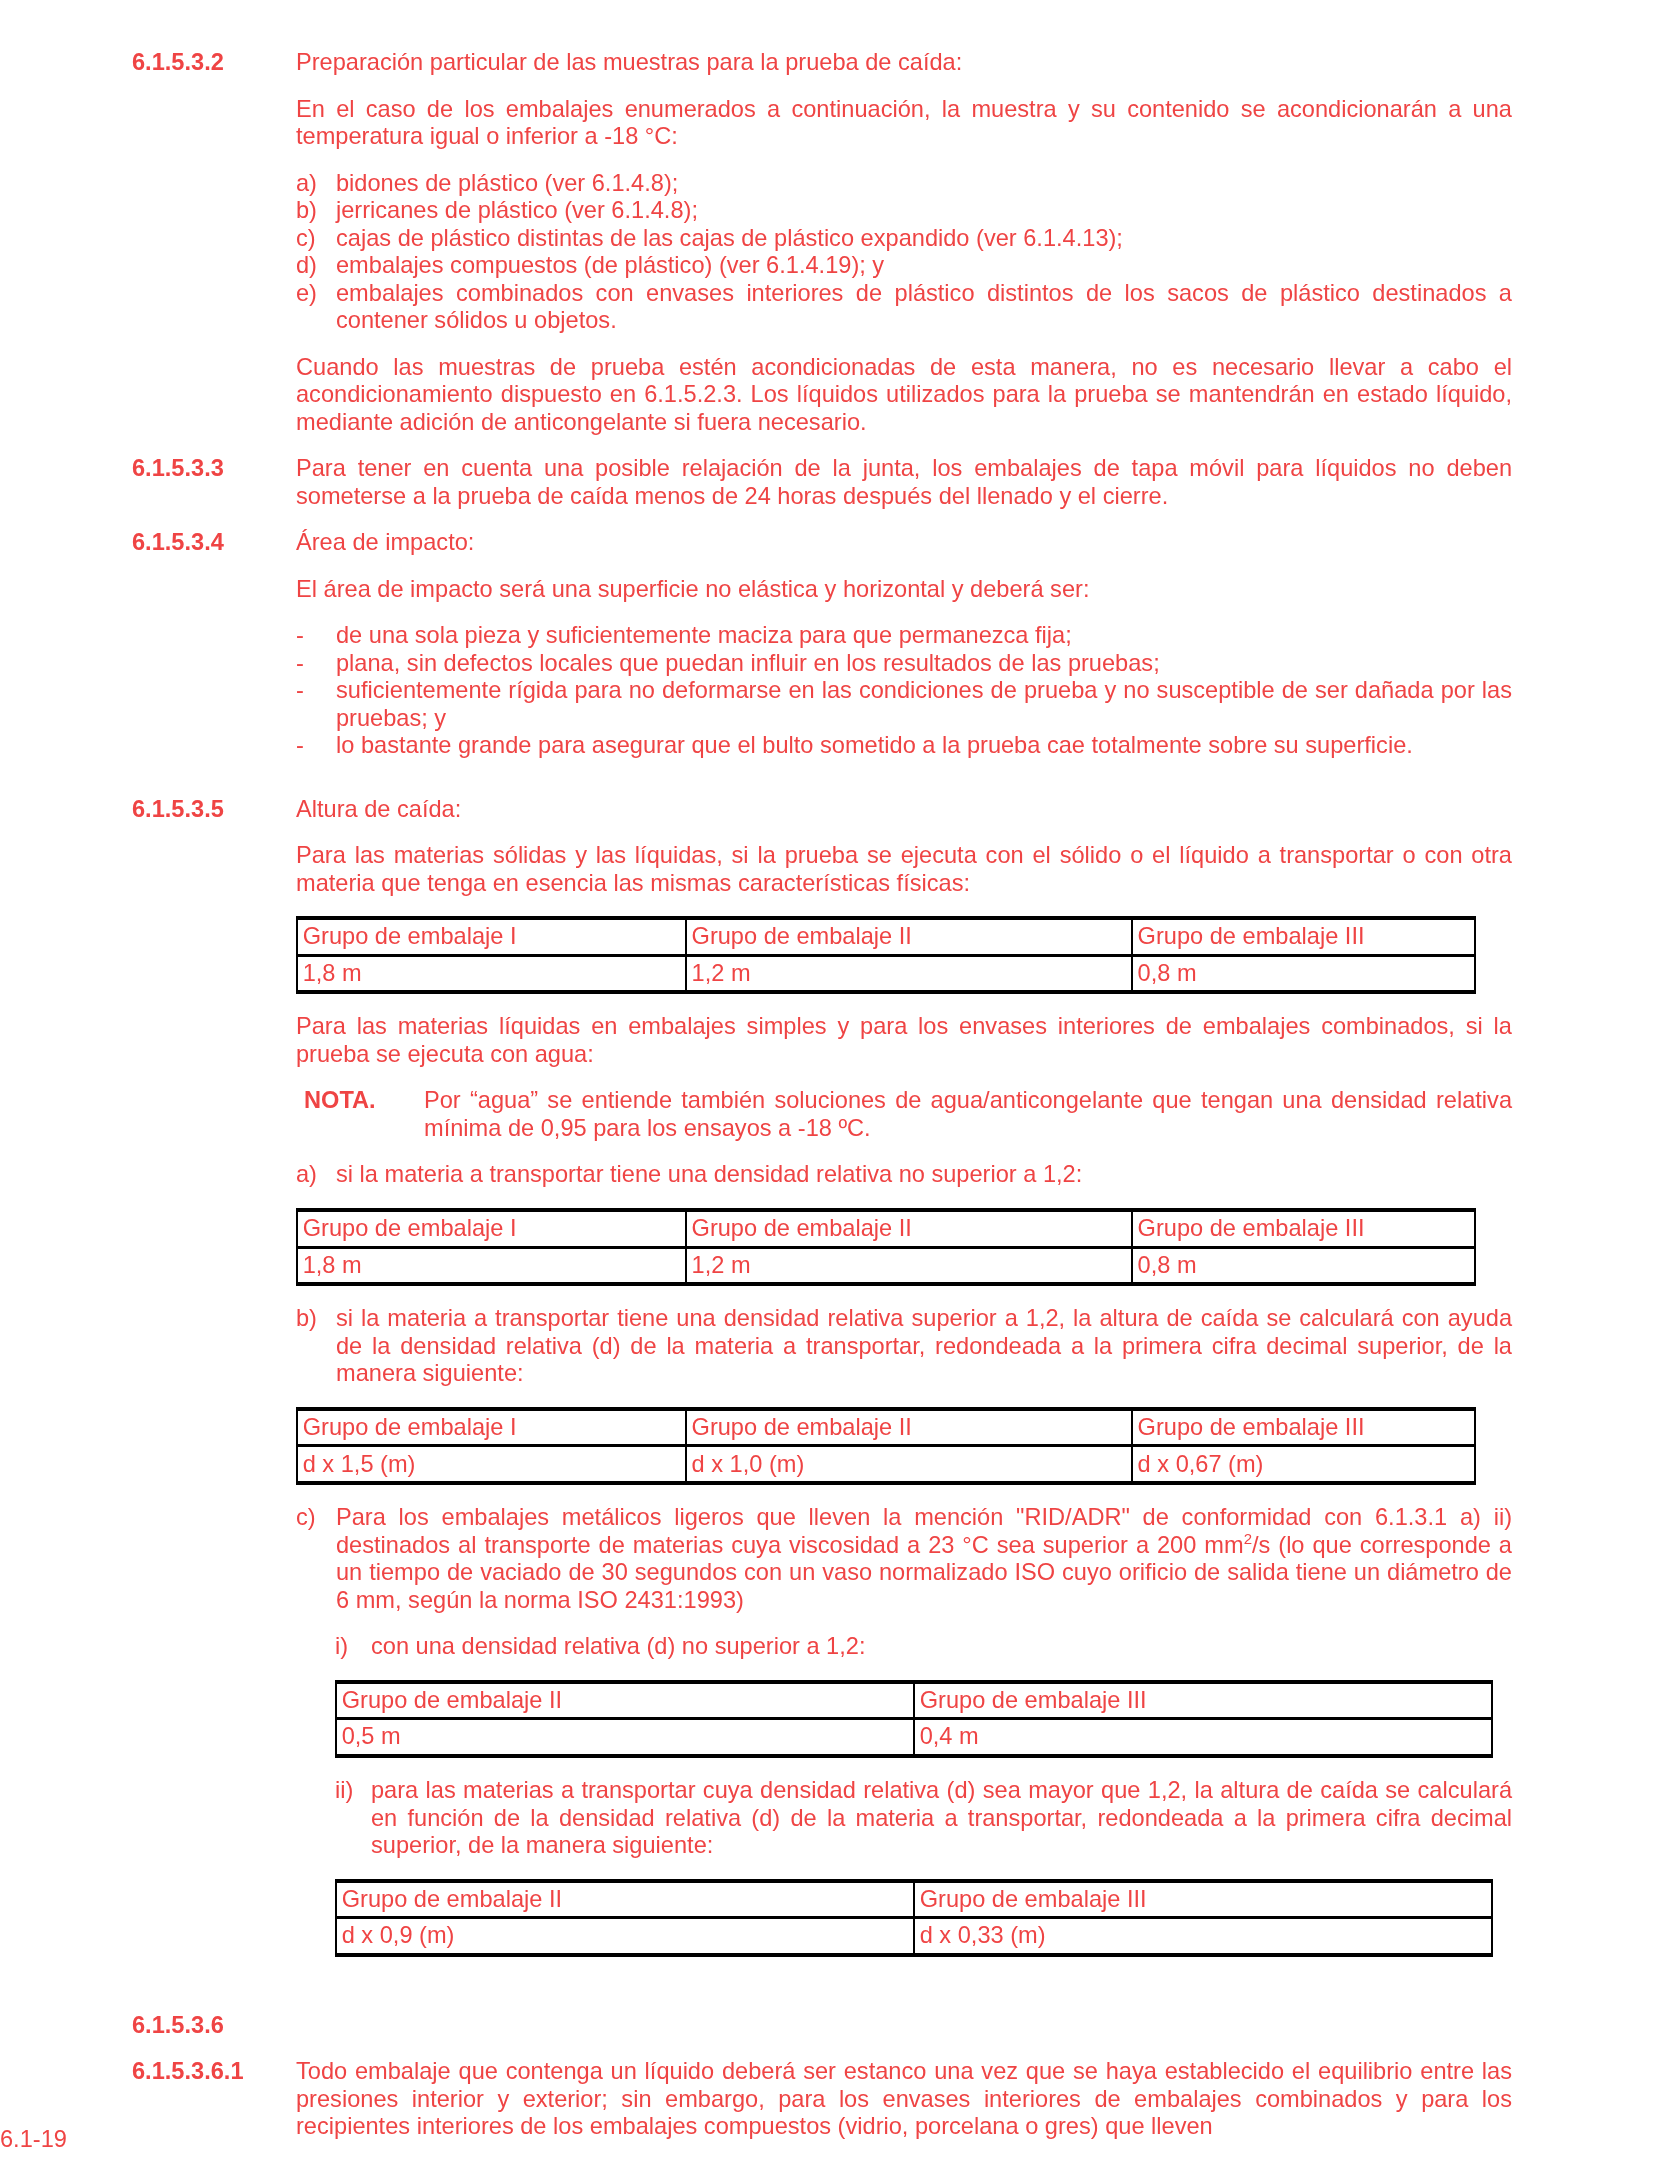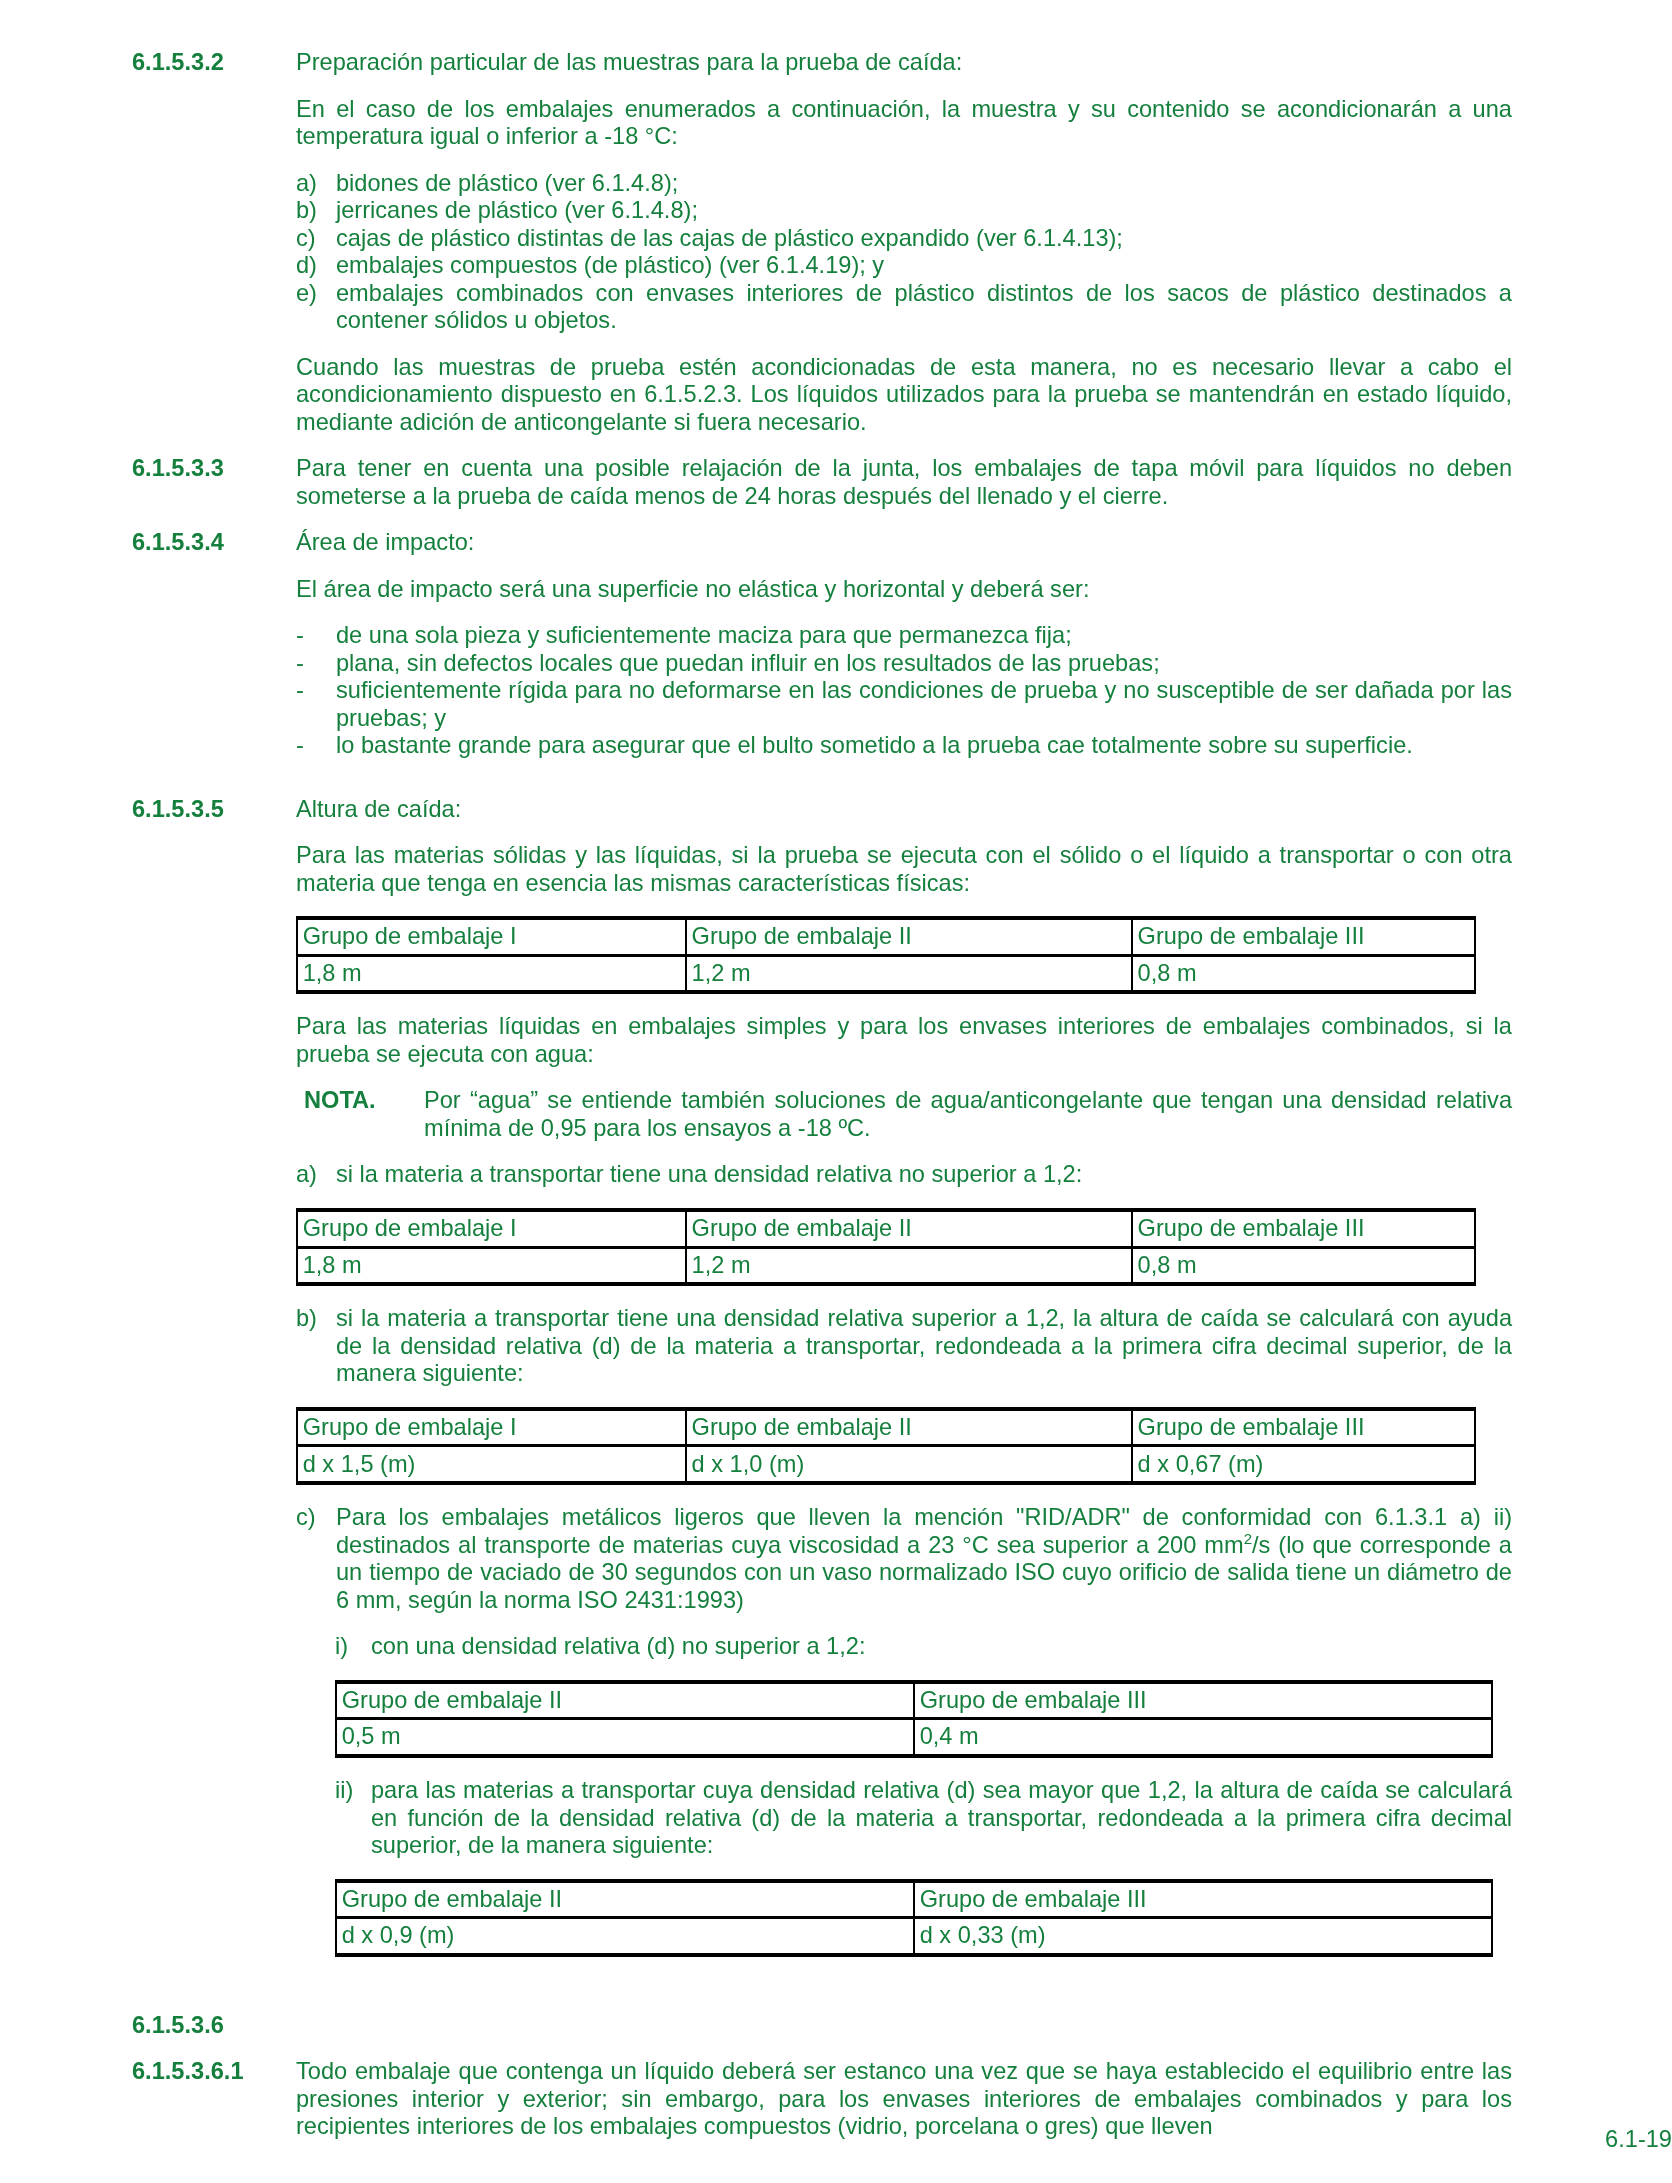--- a/index.html
+++ b/index.html
@@ -1,18 +1,18 @@
 <!DOCTYPE html>
 <html style="font-size:12.6px"><head>
 <meta charset="utf-8">
 <style>
   html,body{margin:0;padding:0;background:#e8e8e8;}
   .page{
     width:1672px;height:2183px;position:relative;background:#ffffff;
-    font-family:"Liberation Sans",sans-serif;font-size:23.6px;line-height:27.5px;color:#15803d;
+    font-family:"Liberation Sans",sans-serif;font-size:23.6px;line-height:27.5px;color:#ef4444;
     padding:49px 160px 0 132px;box-sizing:border-box;overflow:hidden;margin:0 auto;
   }
   .sec{display:flex;margin-top:19px;}
   .sec-label{flex:0 0 164px;font-weight:bold;}
   .sec-body{flex:1;min-width:0;}
   .gap-lg{margin-top:36px;}
   .para{text-align:justify;margin-top:19px;}
   .para.first{margin-top:0;}
   .list{margin-top:19px;}
   .list-row{display:flex;}
@@ -27,21 +27,21 @@
   table.grp.sub{width:1158px;margin-left:39px;}
   table.grp th,table.grp td{
     border-left:2.4px solid #000;border-right:2.4px solid #000;
     padding:3.1px 4.7px;font-weight:normal;
   }
   table.grp tr.hdr th{border-top:4.7px solid #000;border-bottom:3.9px solid #000;}
   table.grp tr.val td{border-bottom:4.7px solid #000;}
   .c1{width:33%;} .c2{width:38%;} .c3{width:29%;}
   .h1{width:50%;} .h2{width:50%;}
   sup.s{font-size:15px;line-height:0;vertical-align:super;}
-  .footer{position:absolute;left:0;bottom:30px;width:100%;text-align:right;margin-top:19px;}
+  .footer{position:absolute;left:0;bottom:30px;width:100%;text-align:left;margin-top:19px;}
 </style>
 </head>
 <body>
 
 <div class="page">
 
   <div class="sec" style="margin-top:0">
     <div class="sec-label">6.1.5.3.2</div>
     <div class="sec-body">
       <div class="para first">Preparación particular de las muestras para la prueba de caída:</div>

